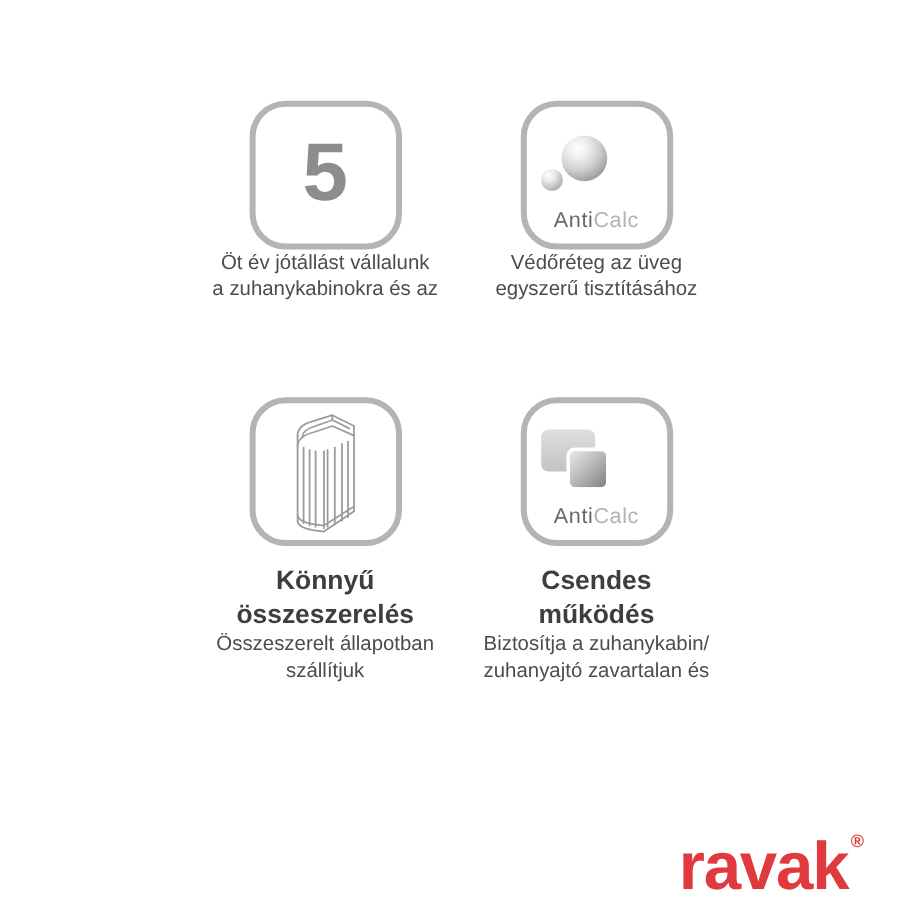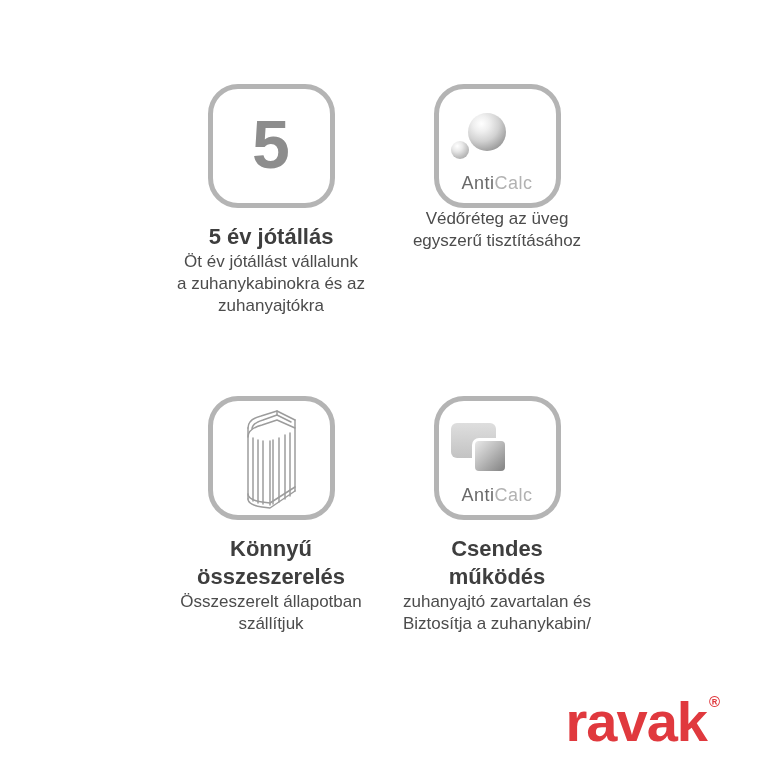--- a/index.html
+++ b/index.html
@@ -61,27 +61,23 @@
 </head>
 <body>
 
 <div class="canvas">
   <div class="grid">
 
     <div class="cell">
       <div class="tile">
         <div class="big-number">5</div>
       </div>
-      <div class="title">
-        <span>5 év jótállás</span>
-      </div>
       <div class="desc">
         <span>Öt év jótállást vállalunk</span>
         <span>a zuhanykabinokra és az</span>
-        <span>zuhanyajtókra</span>
       </div>
     </div>
 
     <div class="cell">
       <div class="tile">
         <div class="bubble-lg"></div>
         <div class="bubble-sm"></div>
         <div class="icon-label">
           <span class="dark">Anti</span><span class="light">Calc</span>
         </div>
@@ -137,22 +133,22 @@
         <div class="block-front"></div>
         <div class="icon-label">
           <span class="dark">Anti</span><span class="light">Calc</span>
         </div>
       </div>
       <div class="title">
         <span>Csendes</span>
         <span>működés</span>
       </div>
       <div class="desc">
+        <span>Biztosítja a zuhanykabin/</span>
         <span>zuhanyajtó zavartalan és</span>
-        <span>Biztosítja a zuhanykabin/</span>
       </div>
     </div>
 
   </div>
 
   <div class="logo" id="logo" style="color: rgb(224, 57, 62); margin-left: 26px;">
     <span>ravak</span><span class="reg">®</span>
   </div>
 </div>
 

